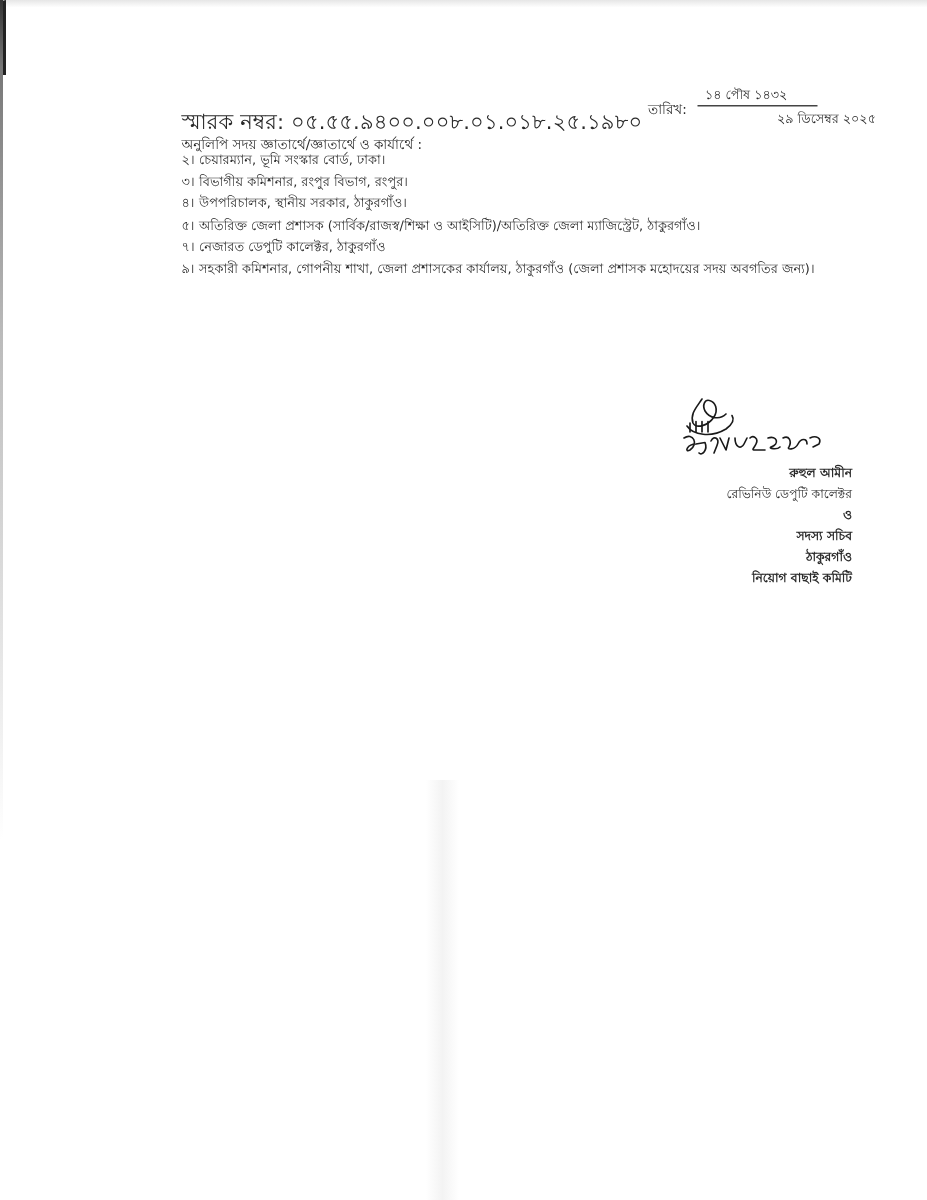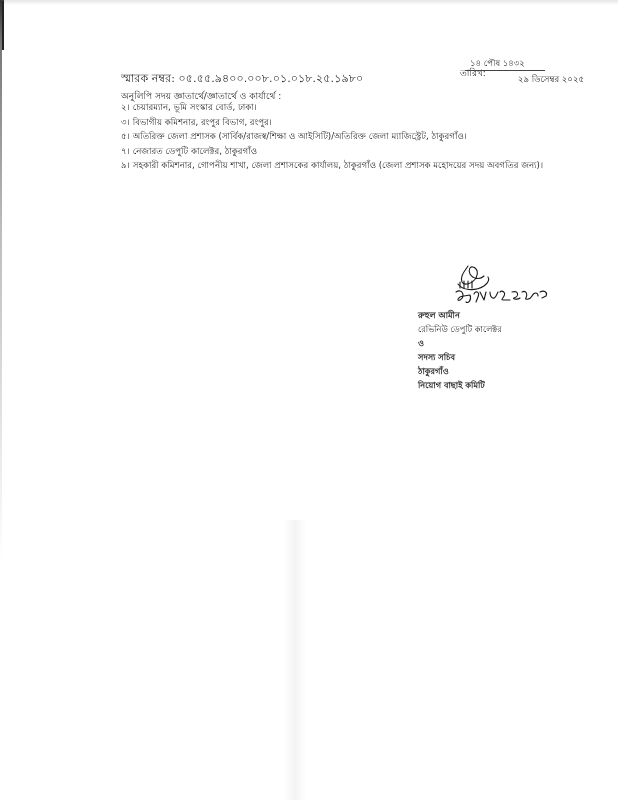--- a/index.html
+++ b/index.html
@@ -19,27 +19,27 @@
     .scan-top {
       position: absolute; left: 0; top: 0; width: 618px; height: 5px;
       background: linear-gradient(#e6e6e6, rgba(255,255,255,0));
     }
     .scan-streak {
       position: absolute; left: 284px; top: 520px; width: 22px; height: 280px;
       background: linear-gradient(90deg, rgba(245,245,245,0), rgba(238,238,238,0.7), rgba(245,245,245,0));
     }
     .memo-line {
       position: absolute; left: 121px; top: 70px;
-      font-size: 11px; letter-spacing: 0.1px; white-space: nowrap;
+      font-size: 14px; letter-spacing: 0.1px; white-space: nowrap;
     }
     .date-block {
       position: absolute; left: 432px; top: 57px; width: 110px; height: 32px;
     }
     .date-label {
-      position: absolute; left: 0; top: 9px; font-size: 9px; white-space: nowrap; margin-left: 28px;
+      position: absolute; left: 0; top: 9px; font-size: 9px; white-space: nowrap;
     }
     .date-top {
       position: absolute; left: 38px; top: 0; font-size: 8.5px; white-space: nowrap;
     }
     .date-rule {
       position: absolute; left: 33px; top: 13px; width: 80px; height: 1px; background: #444;
     }
     .date-bottom {
       position: absolute; left: 38px; top: 16px; font-size: 8.5px; white-space: nowrap; margin-left: 48px;
     }
@@ -52,21 +52,21 @@
     }
     .recipient {
       font-size: 8.6px; line-height: 14.5px; white-space: nowrap;
     }
     .recipient .num { display: inline-block; min-width: 9px; }
     .recipient .cont { display: block; padding-left: 14px; }
     .signature {
       position: absolute; left: 446px; top: 262px; width: 110px; height: 50px;
     }
     .sig-block {
-      position: absolute; left: 418px; top: 308px; width: 150px; text-align: left;
+      position: absolute; left: 418px; top: 308px; width: 150px; text-align: right;
     }
     .sig-line { font-size: 8.2px; line-height: 14px; white-space: nowrap; }
     .sig-line.bold { font-weight: bold; }
   </style>
 </head>
 <body>
 
 <div class="scan-top"></div>
 <div class="scan-corner"></div>
 <div class="scan-edge-left"></div>
@@ -82,20 +82,23 @@
 </div>
 
 <div class="copy-heading">অনুলিপি সদয় জ্ঞাতার্থে/জ্ঞাতার্থে ও কার্যার্থে :</div>
 
 <ol class="recipients">
   <li class="recipient">
     <span class="num">২।</span> <span>চেয়ারম্যান, ভূমি সংস্কার বোর্ড, ঢাকা।</span>
   </li>
   <li class="recipient">
     <span class="num">৩।</span> <span>বিভাগীয় কমিশনার, রংপুর বিভাগ, রংপুর।</span>
+  </li>
+  <li class="recipient">
+    <span class="num">৪।</span> <span>উপপরিচালক, স্থানীয় সরকার, ঠাকুরগাঁও।</span>
   </li>
   <li class="recipient">
     <span class="num">৫।</span> <span>অতিরিক্ত জেলা প্রশাসক (সার্বিক/রাজস্ব/শিক্ষা ও আইসিটি)/অতিরিক্ত জেলা ম্যাজিস্ট্রেট, ঠাকুরগাঁও।</span>
   </li>
   <li class="recipient">
     <span class="num">৭।</span> <span>নেজারত ডেপুটি কালেক্টর, ঠাকুরগাঁও</span>
   </li>
   <li class="recipient">
     <span class="num">৯।</span> <span>সহকারী কমিশনার, গোপনীয় শাখা, জেলা প্রশাসকের কার্যালয়, ঠাকুরগাঁও (জেলা প্রশাসক মহোদয়ের সদয় অবগতির জন্য)।</span>
   </li>

